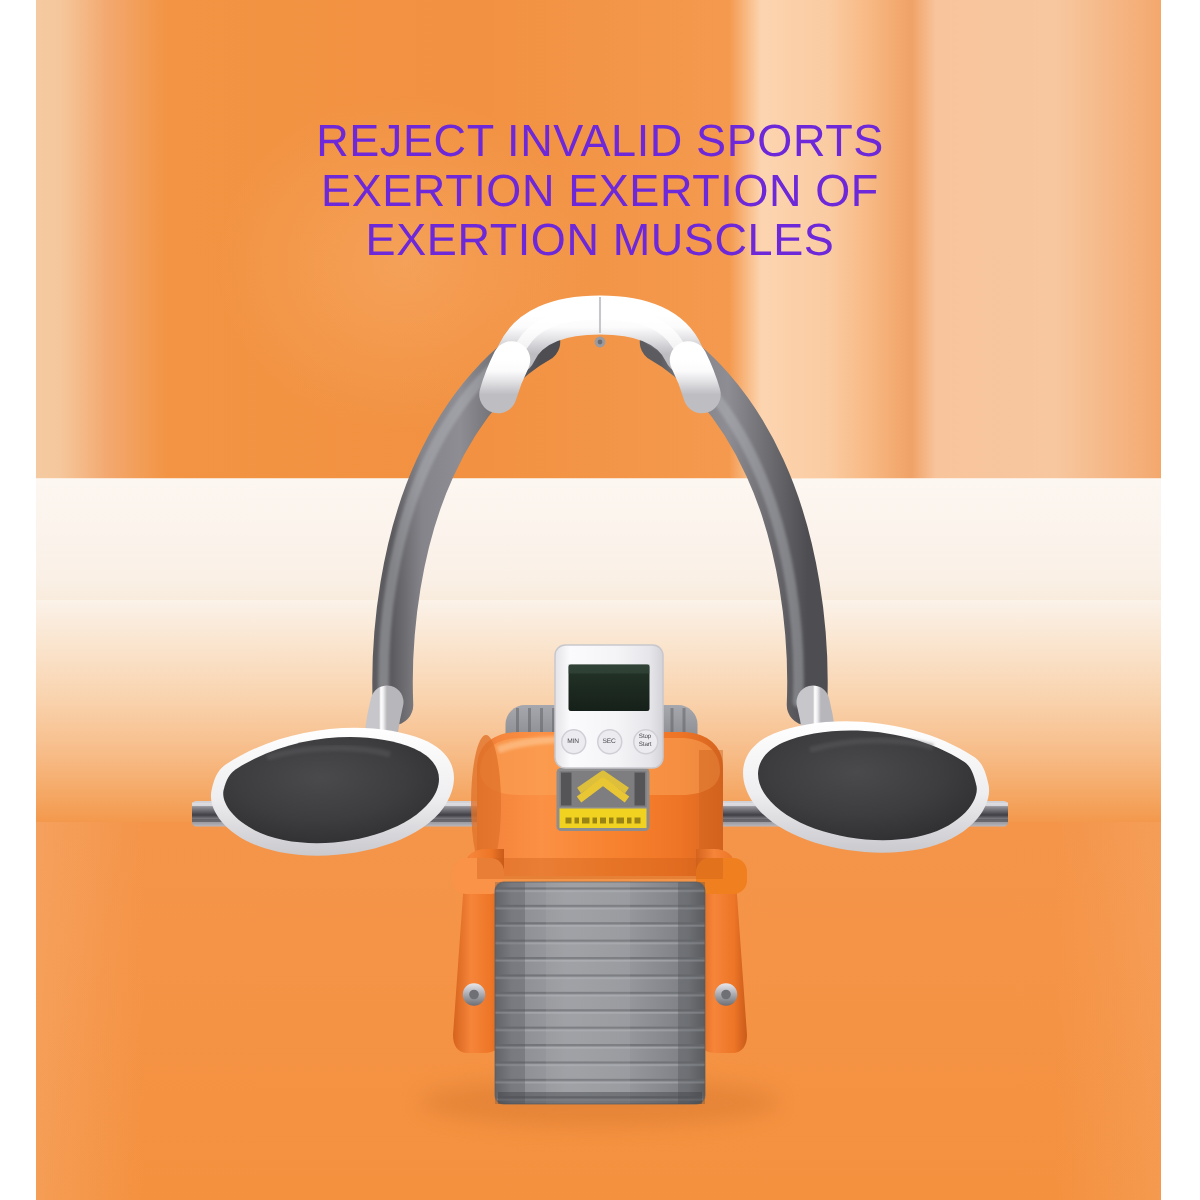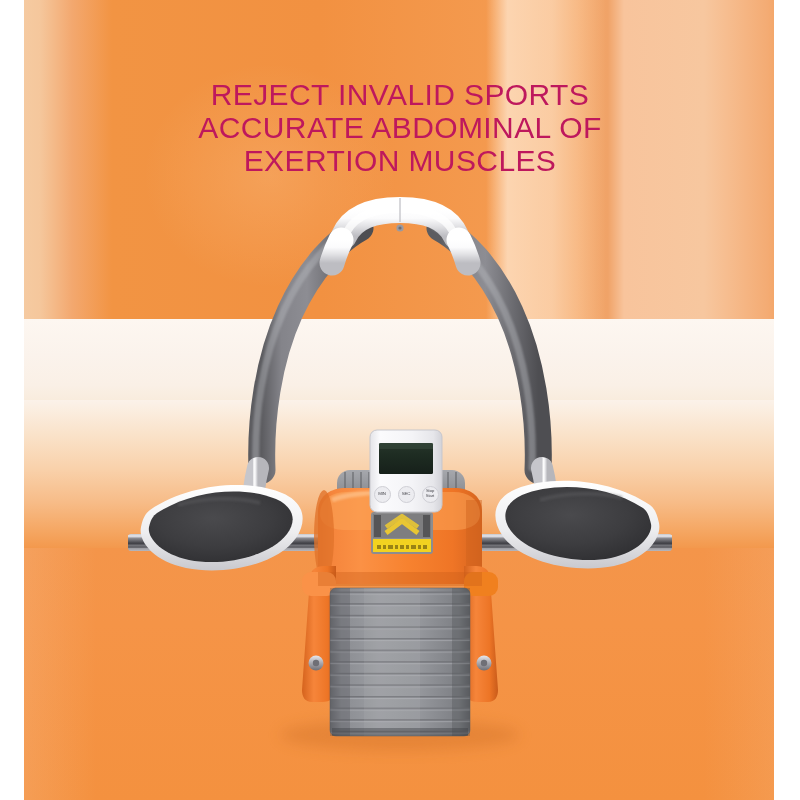--- a/index.html
+++ b/index.html
@@ -55,21 +55,21 @@
   .bg-lower-tint{
     position:absolute;left:0;top:548px;width:800px;height:252px;
     background:linear-gradient(90deg,rgba(248,200,160,.30) 0%,rgba(248,200,160,0) 12%,rgba(248,200,160,0) 88%,rgba(248,200,160,.22) 100%);
   }
 
   
   .headline{
     position:absolute;left:0;top:78px;width:800px;
     text-align:center;
     z-index:30;
-    color:#be185d;
+    color:#6d28d9;
     font-size:30px;
     line-height:33px;
     letter-spacing:.4px;
     font-weight:400;
   }
   .headline div{white-space:nowrap;}
 
   
   .product{position:absolute;left:0;top:0;width:800px;height:800px;z-index:20;}
 
@@ -85,21 +85,21 @@
     <div class="bg-upper-soft"></div>
     <div class="bg-upper-glare"></div>
     <div class="bg-mid"></div>
     <div class="bg-fade"></div>
     <div class="bg-lower"></div>
     <div class="bg-lower-tint"></div>
   </div>
 
   <div class="headline">
     <div>REJECT INVALID SPORTS</div>
-    <div>ACCURATE ABDOMINAL OF</div>
+    <div>EXERTION EXERTION OF</div>
     <div>EXERTION MUSCLES</div>
   </div>
 
   <svg class="product" viewBox="0 0 800 800">
     <defs>
 
       <linearGradient id="tubeWhite" x1="0" y1="0" x2="0" y2="1">
         <stop offset="0%" stop-color="#ffffff"></stop>
         <stop offset="32%" stop-color="#fbfbfc"></stop>
         <stop offset="62%" stop-color="#e2e2e5"></stop>

